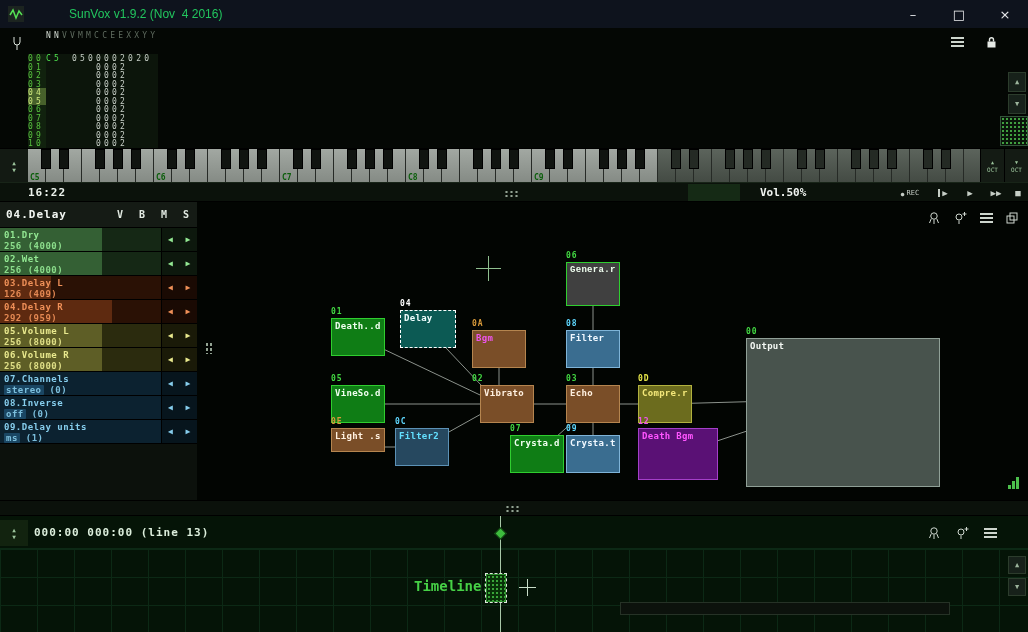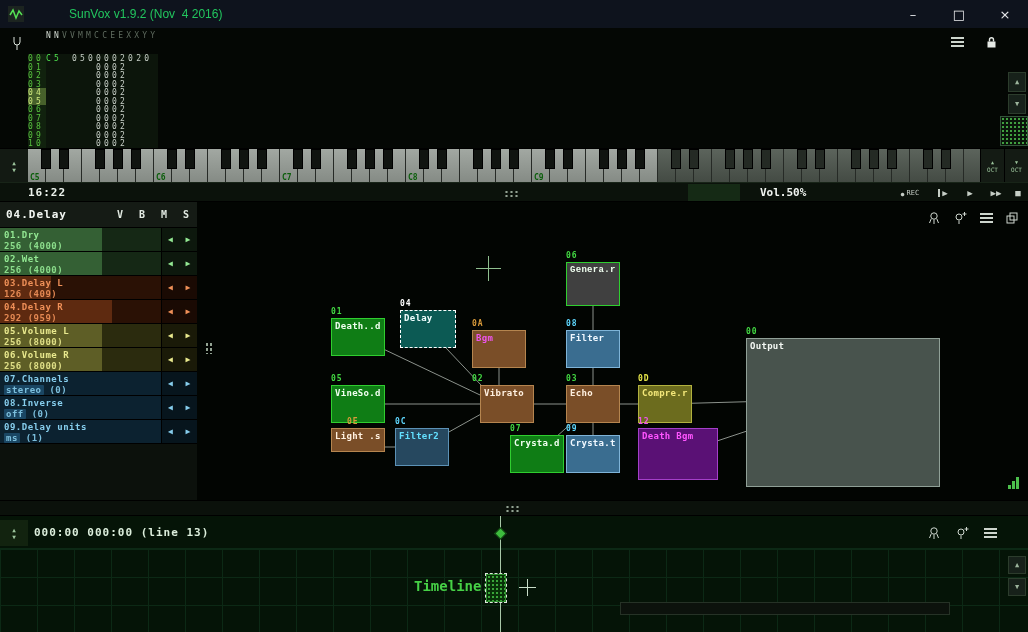--- a/index.html
+++ b/index.html
@@ -497,21 +497,21 @@
       <span class="mname">Echo</span>
     </div>
     <div class="mid" style="left: 441px; top: 172px; color: rgb(232, 232, 74);">0D</div>
     <div class="module" style="left: 441px; top: 183px; width: 54px; height: 38px; background: rgb(108, 108, 30); border-color: rgb(178, 178, 62); color: rgb(244, 232, 122);">
       <span class="mname">Compre.r</span>
     </div>
     <div class="mid" style="left: 134px; top: 172px; color: rgb(67, 216, 67);">05</div>
     <div class="module" style="left: 134px; top: 183px; width: 54px; height: 38px; background: rgb(15, 125, 21); border-color: rgb(47, 206, 47); color: rgb(240, 255, 240);">
       <span class="mname">VineSo.d</span>
     </div>
-    <div class="mid" style="left: 150px; top: 215px; color: rgb(216, 154, 58);">0E</div>
+    <div class="mid" style="left: 134px; top: 215px; color: rgb(216, 154, 58);">0E</div>
     <div class="module" style="left: 134px; top: 226px; width: 54px; height: 24px; background: rgb(122, 78, 40); border-color: rgb(181, 133, 79); color: rgb(255, 240, 224);">
       <span class="mname">Light .s</span>
     </div>
     <div class="mid" style="left: 198px; top: 215px; color: rgb(95, 216, 255);">0C</div>
     <div class="module" style="left: 198px; top: 226px; width: 54px; height: 38px; background: rgb(38, 72, 95); border-color: rgb(92, 146, 182); color: rgb(99, 224, 255);">
       <span class="mname">Filter2</span>
     </div>
     <div class="mid" style="left: 313px; top: 222px; color: rgb(67, 216, 67);">07</div>
     <div class="module" style="left: 313px; top: 233px; width: 54px; height: 38px; background: rgb(15, 125, 21); border-color: rgb(47, 206, 47); color: rgb(240, 255, 240);">
       <span class="mname">Crysta.d</span>

